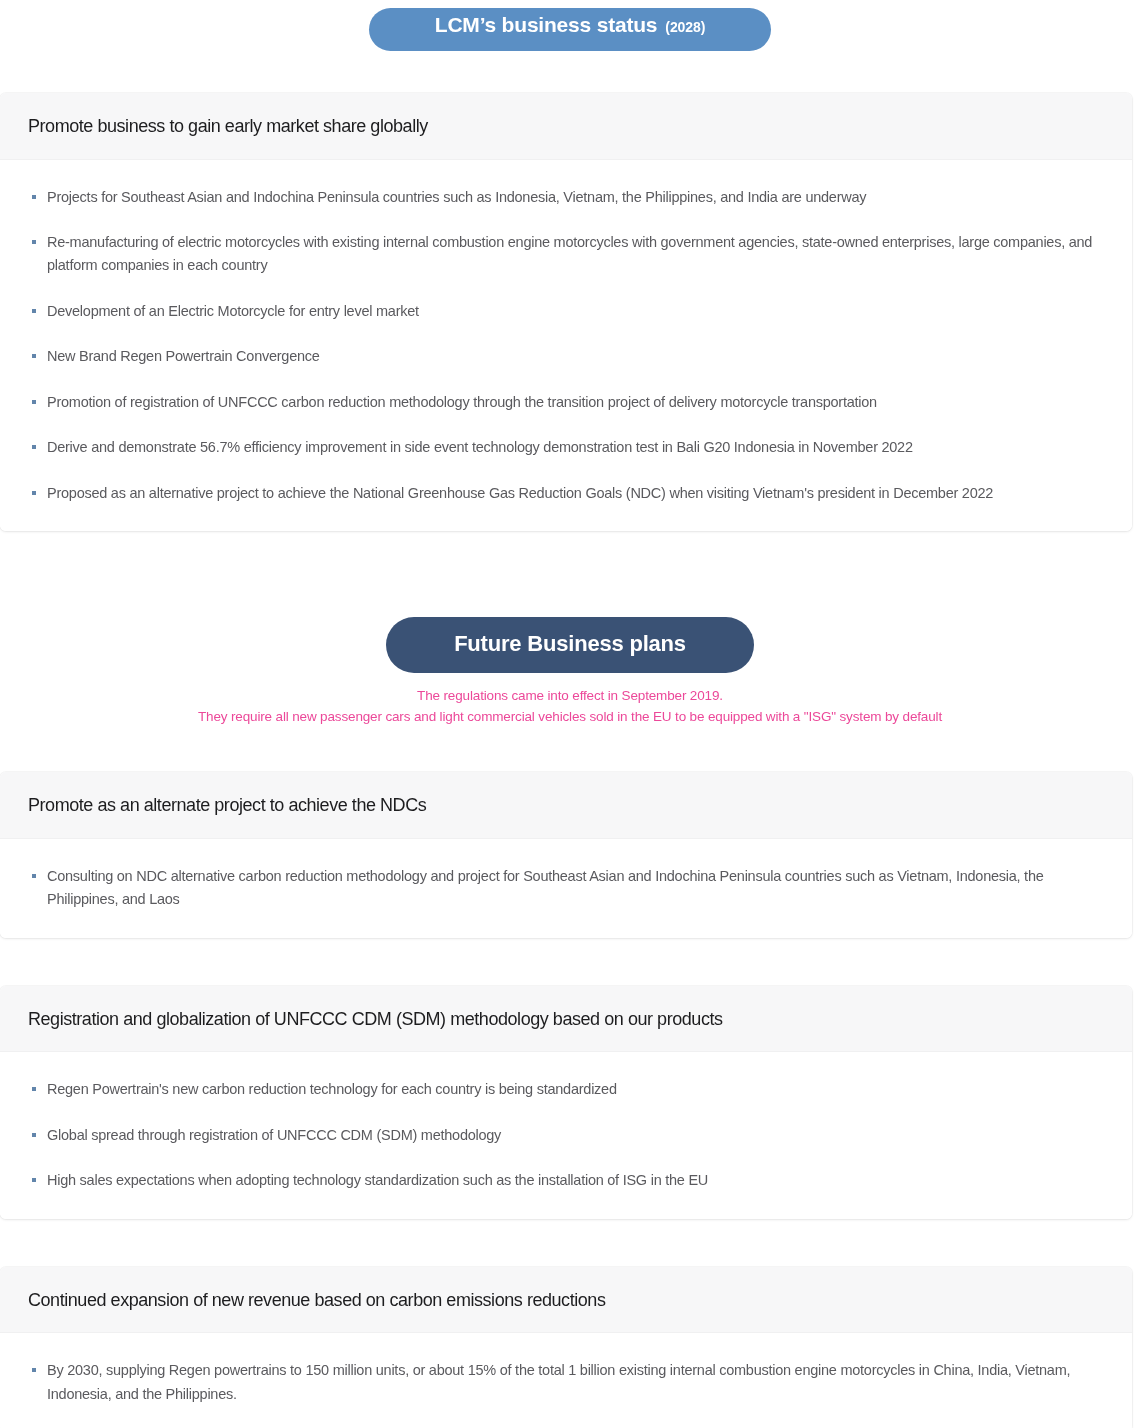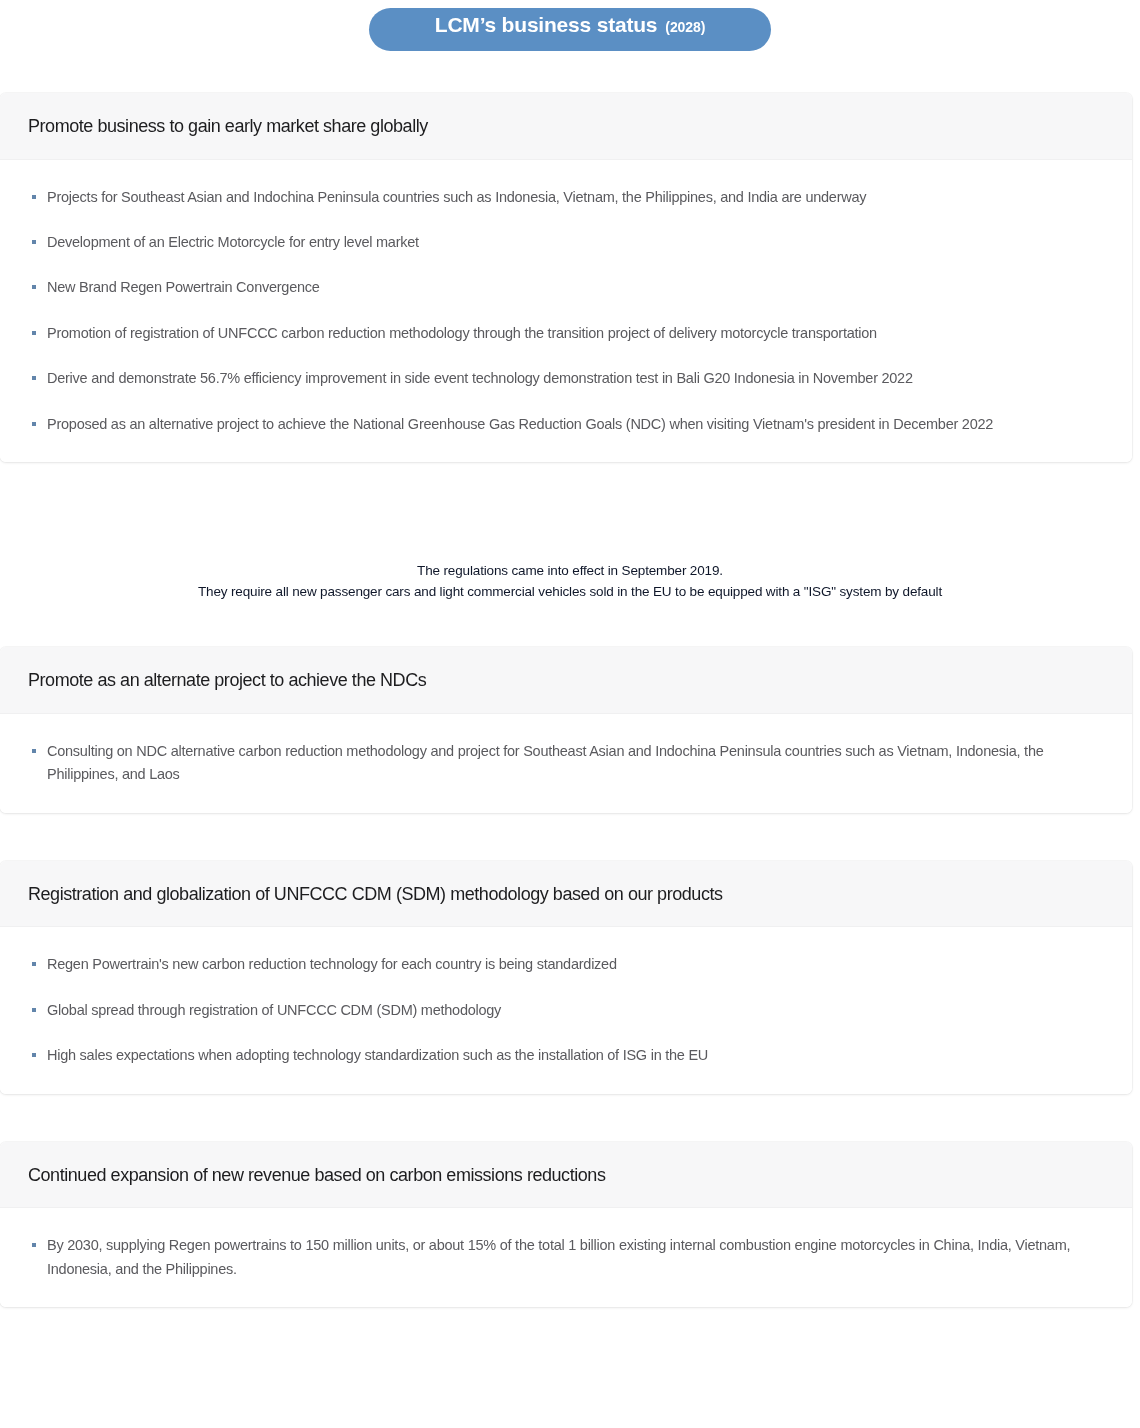--- a/index.html
+++ b/index.html
@@ -62,21 +62,21 @@
   .pill-secondary .pill-title {
     font-size: 22px;
     font-weight: 700;
     letter-spacing: -0.2px;
   }
 
   
   .pill-caption {
     margin-top: 13px;
     text-align: center;
-    color: #0f172a;
+    color: #ec4899;
     font-size: 13.5px;
     line-height: 1.55;
     letter-spacing: -0.15px;
   }
   .pill-caption div { display: block; }
 
   
   .card {
     position: relative;
     margin: 0 8px 0 0;
@@ -149,31 +149,37 @@
 
   <div class="head-gap"></div>
 
   <div class="card">
     <div class="card-header">
       <div class="card-title">Promote business to gain early market share globally</div>
     </div>
     <div class="card-body">
       <ul class="bullets">
         <li>Projects for Southeast Asian and Indochina Peninsula countries such as Indonesia, Vietnam, the Philippines, and India are underway</li>
+        <li>Re-manufacturing of electric motorcycles with existing internal combustion engine motorcycles with government agencies, state-owned enterprises, large companies, and platform companies in each country</li>
         <li>Development of an Electric Motorcycle for entry level market</li>
         <li>New Brand Regen Powertrain Convergence</li>
         <li>Promotion of registration of UNFCCC carbon reduction methodology through the transition project of delivery motorcycle transportation</li>
         <li>Derive and demonstrate 56.7% efficiency improvement in side event technology demonstration test in Bali G20 Indonesia in November 2022</li>
         <li>Proposed as an alternative project to achieve the National Greenhouse Gas Reduction Goals (NDC) when visiting Vietnam's president in December 2022</li>
       </ul>
     </div>
   </div>
 
   <div class="spacer-lg"></div>
 
+  <div class="pill-wrap">
+    <div class="pill pill-secondary" style="background: rgb(58, 82, 117);">
+      <span class="pill-title">Future Business plans</span>
+    </div>
+  </div>
 
   <div class="pill-caption">
     <div>The regulations came into effect in September 2019.</div>
     <div>They require all new passenger cars and light commercial vehicles sold in the EU to be equipped with a "ISG" system by default</div>
   </div>
 
   <div class="spacer-sm"></div>
 
   <div class="card">
     <div class="card-header">

